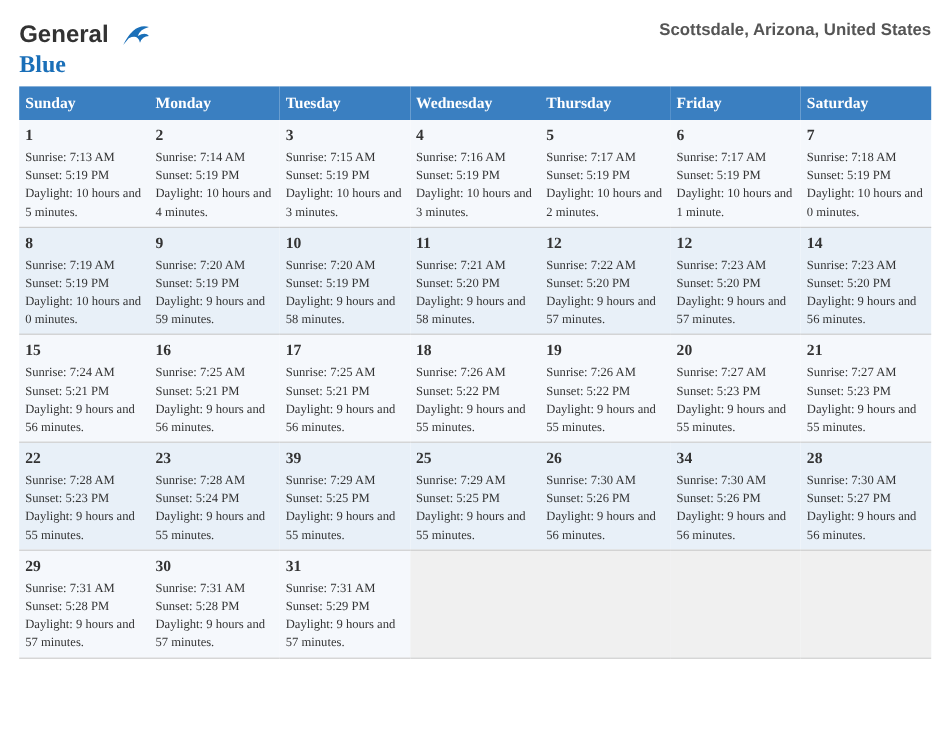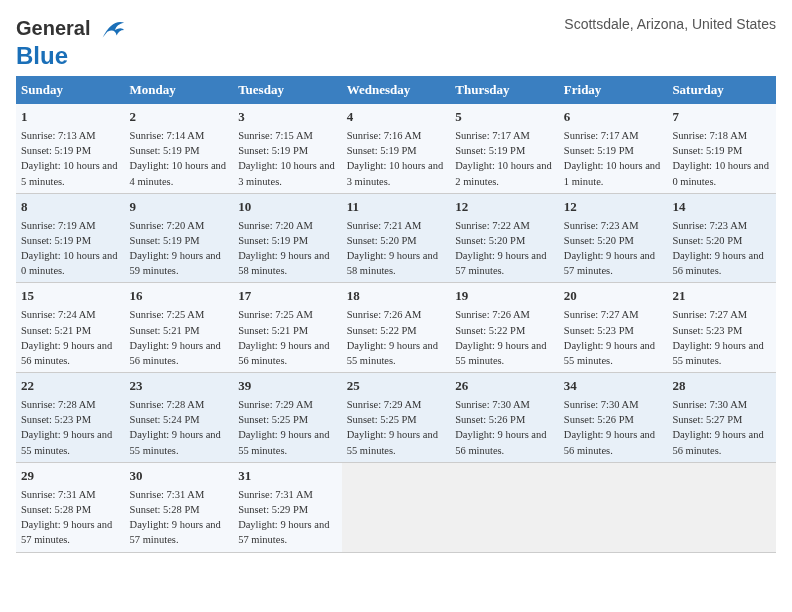--- a/index.html
+++ b/index.html
@@ -29,20 +29,21 @@
       text-align: right;
     }
     .month-title {
       font-size: 32px;
       font-weight: bold;
       color: #333;
     }
     .location {
       font-size: 14px;
       color: #555;
+      font-weight: bold;
     }
     table {
       width: 100%;
       border-collapse: collapse;
       font-size: 11px;
       font-family: Liberation Serif, serif;
     }
     thead tr th {
       background-color: #3a7fc1;
       color: #fff;
@@ -86,21 +87,21 @@
   <div class="logo">
     <div>
       <div style="display:flex;align-items:center;">
         <div style="font-size:20px;font-weight:bold;color:#333;line-height:1.1;">
           <span style="color:#333;">General</span>
           <svg class="logo-icon" viewBox="0 0 30 28" style="display:inline-block;vertical-align:middle;">
             <path d="M5 22 Q15 2 28 6 Q20 8 18 14 Q25 10 28 14 Q22 14 20 20 Q18 12 10 16 Z" fill="#1a6fb8"></path>
           </svg>
         </div>
       </div>
-      <div style="font-size:24px;font-weight:bold;color:#1a6fb8;line-height:1.0;">Blue</div>
+      <div style="font-size:20px;font-weight:bold;color:#1a6fb8;line-height:1.0;font-family:Liberation Serif, serif;">Blue</div>
     </div>
   </div>
   <div class="title-block">
     <div class="location">Scottsdale, Arizona, United States</div>
   </div>
 </div>
 
 <table>
   <thead>
     <tr>

